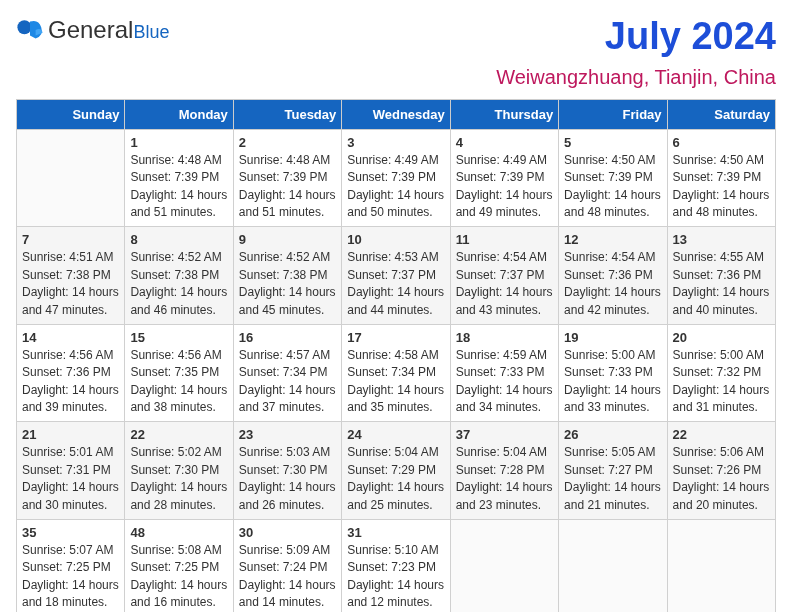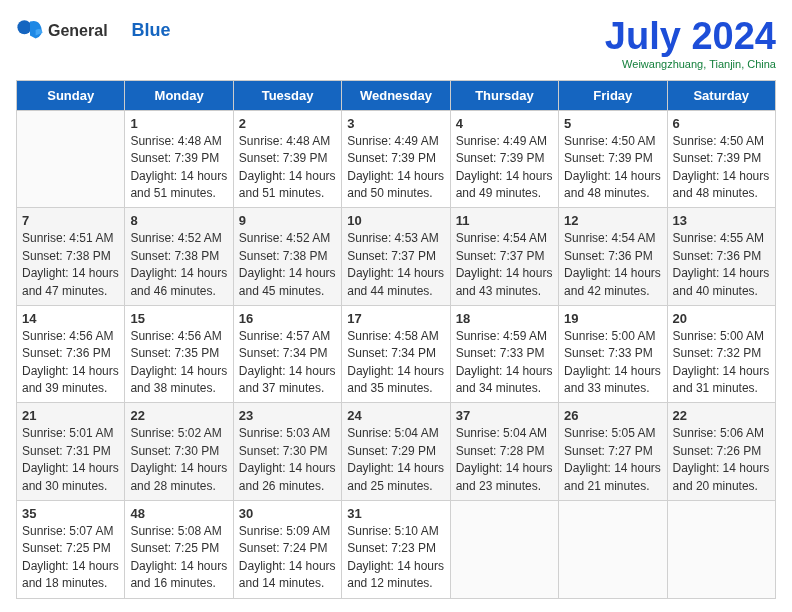--- a/index.html
+++ b/index.html
@@ -15,60 +15,59 @@
       justify-content: space-between;
       align-items: flex-start;
       margin-bottom: 10px;
     }
     .logo {
       display: flex;
       align-items: center;
       gap: 4px;
     }
     .logo-text-general {
-      font-size: 16px;
-      font-weight: bold;
+      font-size: 24px;
+      font-weight: normal;
       color: #333;
     }
     .logo-text-blue {
       font-size: 18px;
-      font-weight: bold;
+      font-weight: normal;
       color: #1565c0;
-      padding-left: 24px;
     }
     .logo-icon {
       width: 28px;
       height: 28px;
     }
     .title-block {
       text-align: right;
     }
     .main-title {
       font-size: 38px;
       font-weight: bold;
       color: #1d4ed8;
       line-height: 1.1;
     }
     .subtitle {
-      font-size: 11px;
-      color: #15803d;
-      margin-top: 0;
+      font-size: 20px;
+      color: #be185d;
+      margin-top: 8px;
     }
     table {
       width: 100%;
       border-collapse: collapse;
       table-layout: fixed;
     }
     thead tr th {
       background-color: #1565c0;
       color: #fff;
       font-size: 13px;
       font-weight: bold;
       padding: 7px 5px;
-      text-align: center;
+      text-align: right;
       border: 1px solid #ccc;
     }
     tbody tr td {
       vertical-align: top;
       border: 1px solid #d0d0d0;
       padding: 5px 5px;
       font-size: 11px;
       color: #333;
       background: #fff;
       height: 80px;

